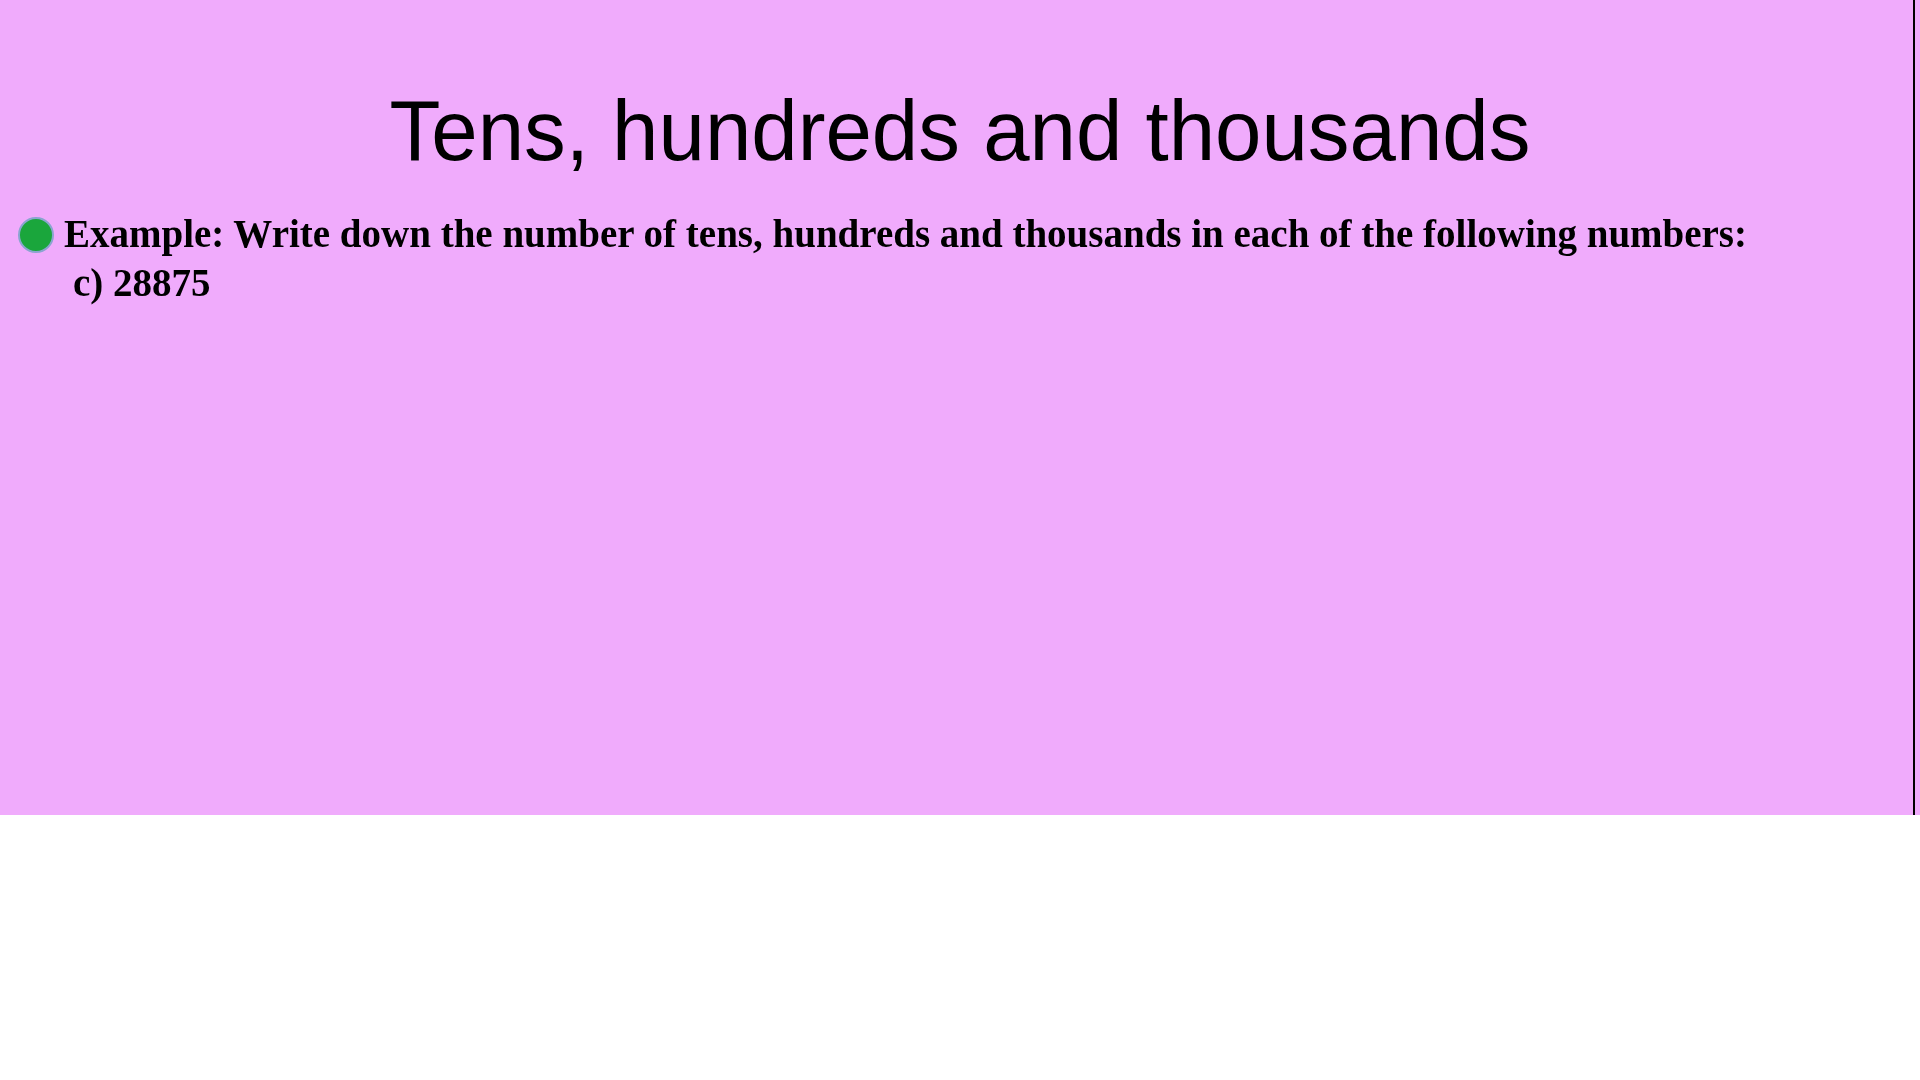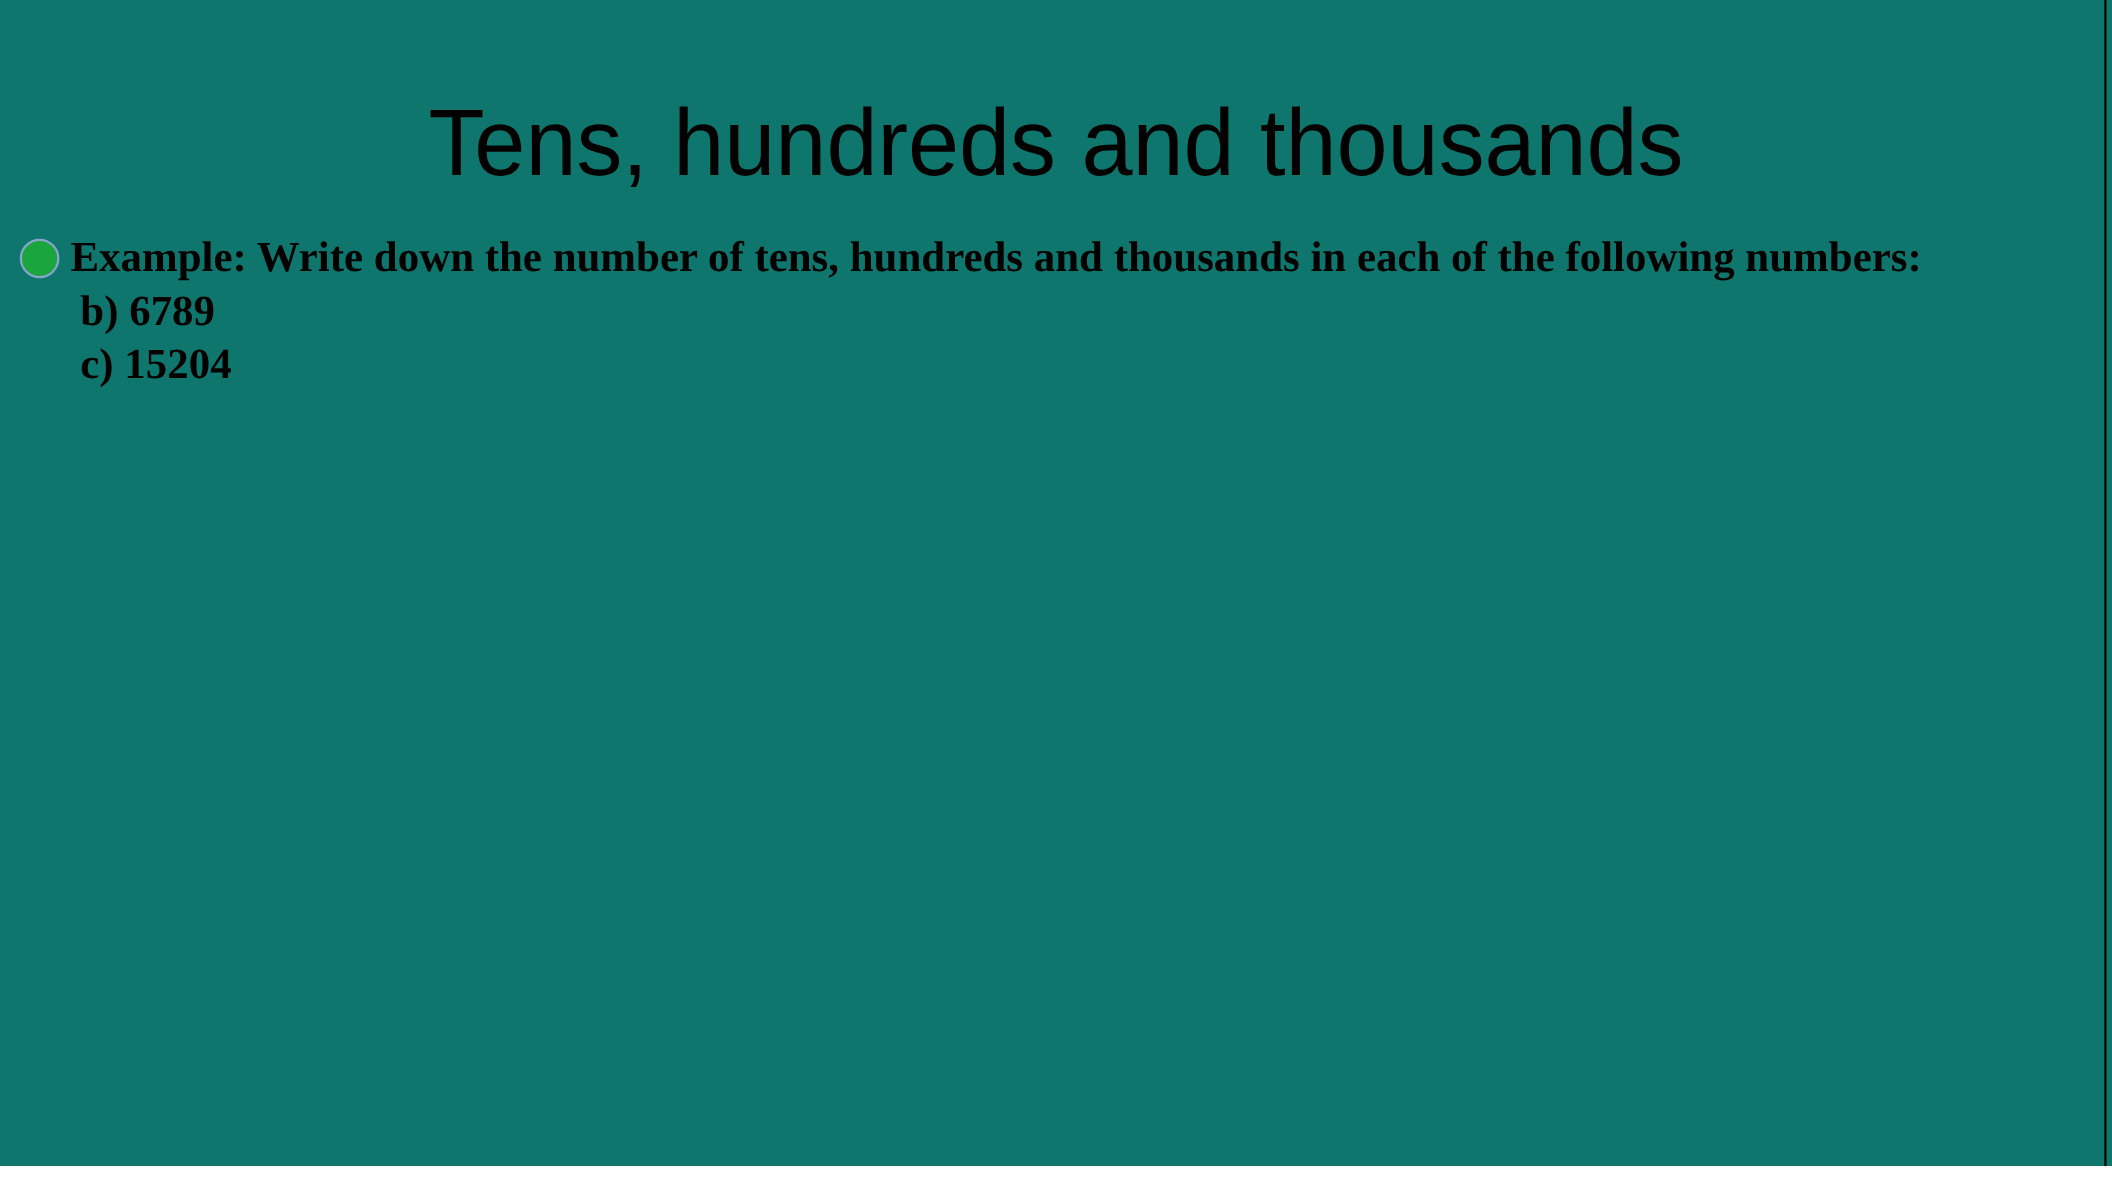--- a/index.html
+++ b/index.html
@@ -3,22 +3,22 @@
 <meta charset="utf-8">
 <style>
   html, body {
     margin: 0;
     padding: 0;
     background: #ffffff;
   }
   .screen {
     position: relative;
     width: 1920px;
-    height: 1060px;
-    background: #0f766e;
+    height: 815px;
+    background: #f0abfc;
     overflow: hidden;
     font-family: "Liberation Serif", serif;
     color: #000000;
   }
   
   .edge-right {
     position: absolute;
     left: 1913px;
     top: 0;
     width: 2px;
@@ -89,26 +89,23 @@
   <h1 class="title">Tens, hundreds and thousands</h1>
 
   <div class="content">
 
     <div class="prompt-line">
       <span class="bullet"></span>
       <span>Example: Write down the number of tens, hundreds and thousands in each of the following numbers:</span>
     </div>
 
 
-    <div class="item">
-      <span class="label">b)</span><span class="value">6789</span>
-    </div>
 
     <div class="item">
-      <span class="label">c)</span><span class="value">15204</span>
+      <span class="label">c)</span><span class="value">28875</span>
     </div>
 
   </div>
 
   <div class="edge-right"></div>
   <div class="edge-bottom"></div>
 
 </div>
 
 </body></html>

